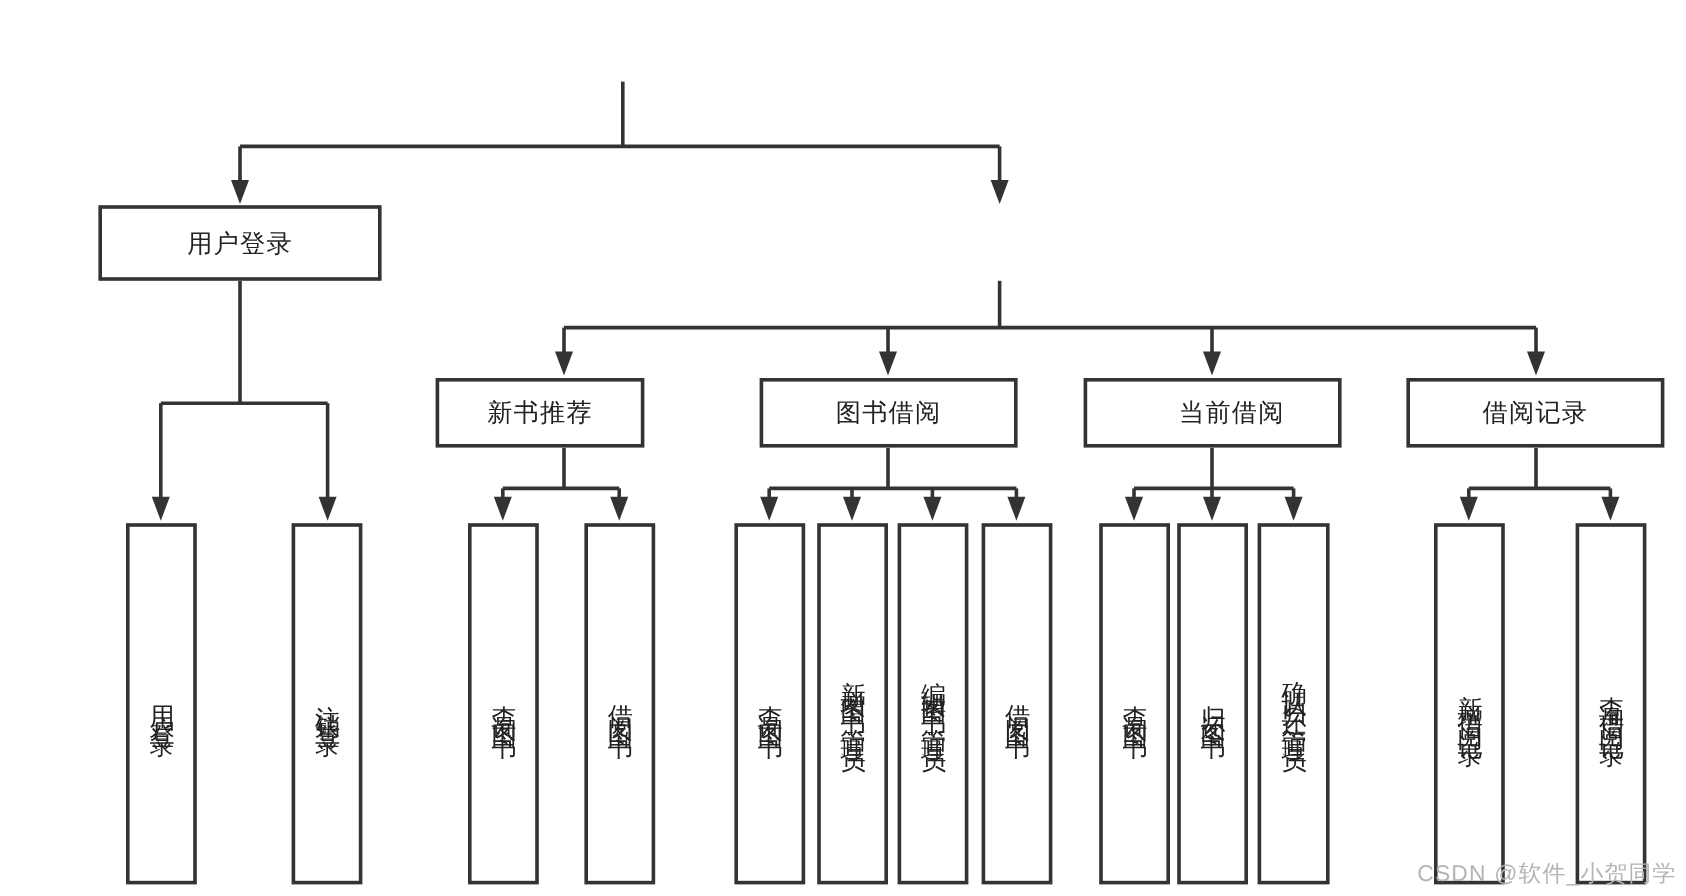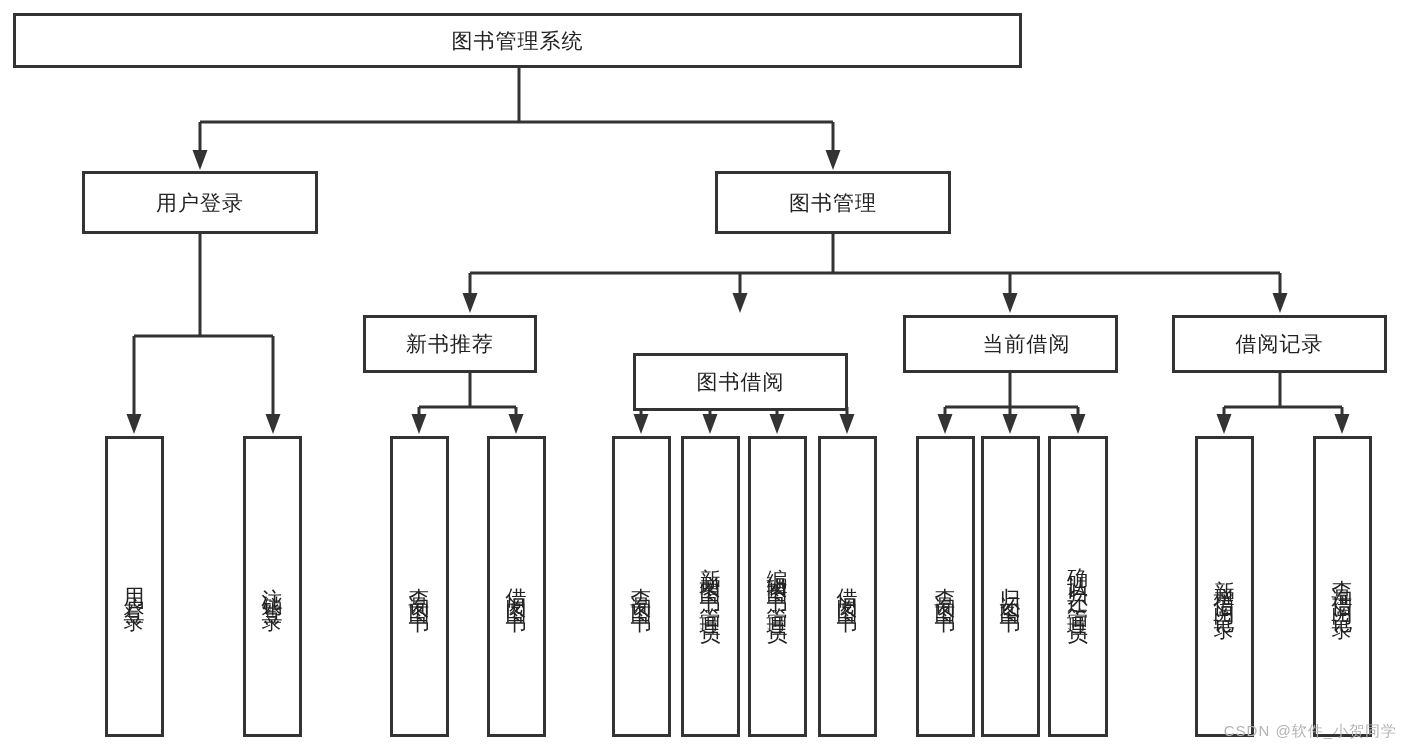--- a/index.html
+++ b/index.html
@@ -34,41 +34,41 @@
     writing-mode:vertical-rl; text-orientation:mixed;
     font-size:21px; color:var(--text); letter-spacing:8px;
     line-height:1;
   }
 
   
   .n-root  { left:13px;  top:13px;  width:1009px; height:55px; }
   .n-login { left:82px;  top:171px; width:236px;  height:63px; }
   .n-mgmt  { left:715px; top:171px; width:236px;  height:63px; }
   .n-l2-0  { left:363px; top:315px; width:174px;  height:58px; }
-  .n-l2-1  { left:633px; top:315px; width:215px;  height:58px;margin-top:38px; }
+  .n-l2-1  { left:633px; top:315px; width:215px;  height:58px; }
   .n-l2-2  { left:903px; top:315px; width:215px;  height:58px;padding-left:32px; }
   .n-l2-3  { left:1172px;top:315px; width:215px;  height:58px; }
 
   .leaf-0  { left:105px;  top:436px; width:59px; height:301px; }
   .leaf-1  { left:243px;  top:436px; width:59px; height:301px; }
   .leaf-2  { left:390px;  top:436px; width:59px; height:301px; }
   .leaf-3  { left:487px;  top:436px; width:59px; height:301px; }
   .leaf-4  { left:612px;  top:436px; width:59px; height:301px; }
   .leaf-5  { left:681px;  top:436px; width:59px; height:301px; }
   .leaf-6  { left:748px;  top:436px; width:59px; height:301px; }
   .leaf-7  { left:818px;  top:436px; width:59px; height:301px; }
   .leaf-8  { left:916px;  top:436px; width:59px; height:301px; }
   .leaf-9  { left:981px;  top:436px; width:59px; height:301px; }
   .leaf-10 { left:1048px; top:436px; width:60px; height:301px; }
   .leaf-11 { left:1195px; top:436px; width:59px; height:301px; }
   .leaf-12 { left:1313px; top:436px; width:59px; height:301px; }
 
   .watermark {
     position:absolute; right:8px; bottom:6px;
-    font-size:15px; color:var(--watermark); letter-spacing:1px;
+    font-size:19px; color:var(--watermark); letter-spacing:1px;
     white-space:nowrap;
   }
 </style>
 </head>
 <body>
 
 <div class="canvas">
 
   <svg class="wires" viewBox="0 0 1405 747" xmlns="http://www.w3.org/2000/svg">
 
@@ -139,23 +139,21 @@
     <g>
       <path class="edge" d="M1280,373 V407"></path>
       <path class="edge" d="M1224,407 H1342"></path>
       <path class="edge" d="M1224,407 V424"></path>
       <path class="arrow" d="M1224,434 L1216.5,414 L1231.5,414 Z"></path>
       <path class="edge" d="M1342,407 V424"></path>
       <path class="arrow" d="M1342,434 L1334.5,414 L1349.5,414 Z"></path>
     </g>
   </svg>
 
-  <div class="box n-root">图书管理系统</div>
   <div class="box n-login">用户登录</div>
-  <div class="box n-mgmt">图书管理</div>
 
   <div class="box n-l2-0">新书推荐</div>
   <div class="box n-l2-1">图书借阅</div>
   <div class="box n-l2-2">当前借阅</div>
   <div class="box n-l2-3">借阅记录</div>
 
   <div class="vbox leaf-0">
       <span class="vtext">用户登录</span>
     </div>
   <div class="vbox leaf-1">

